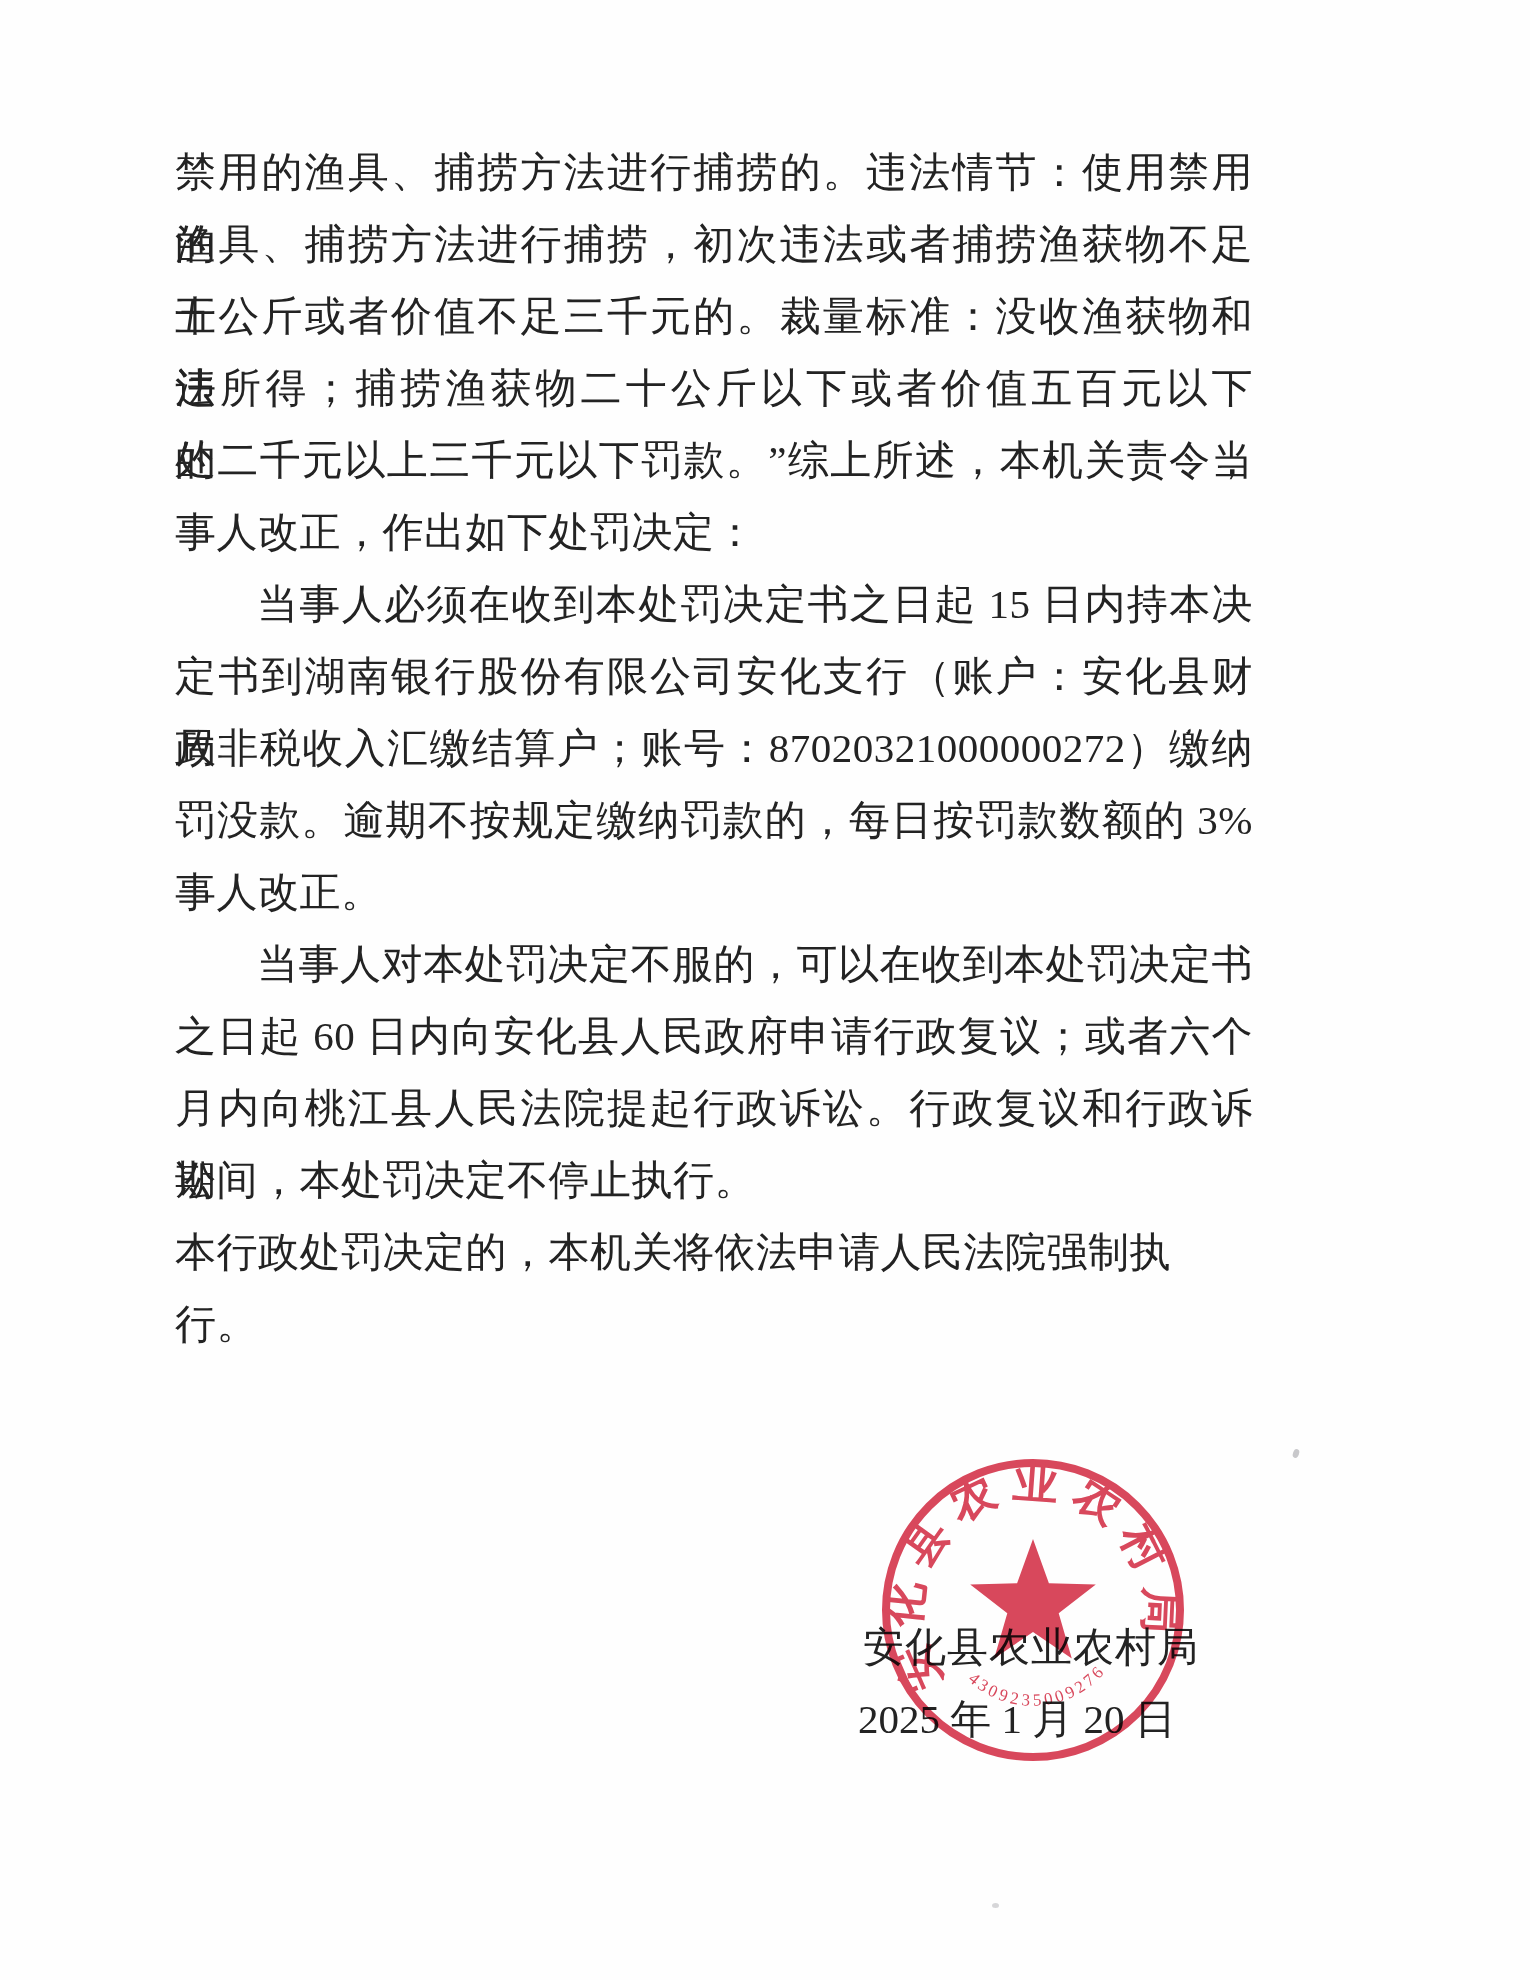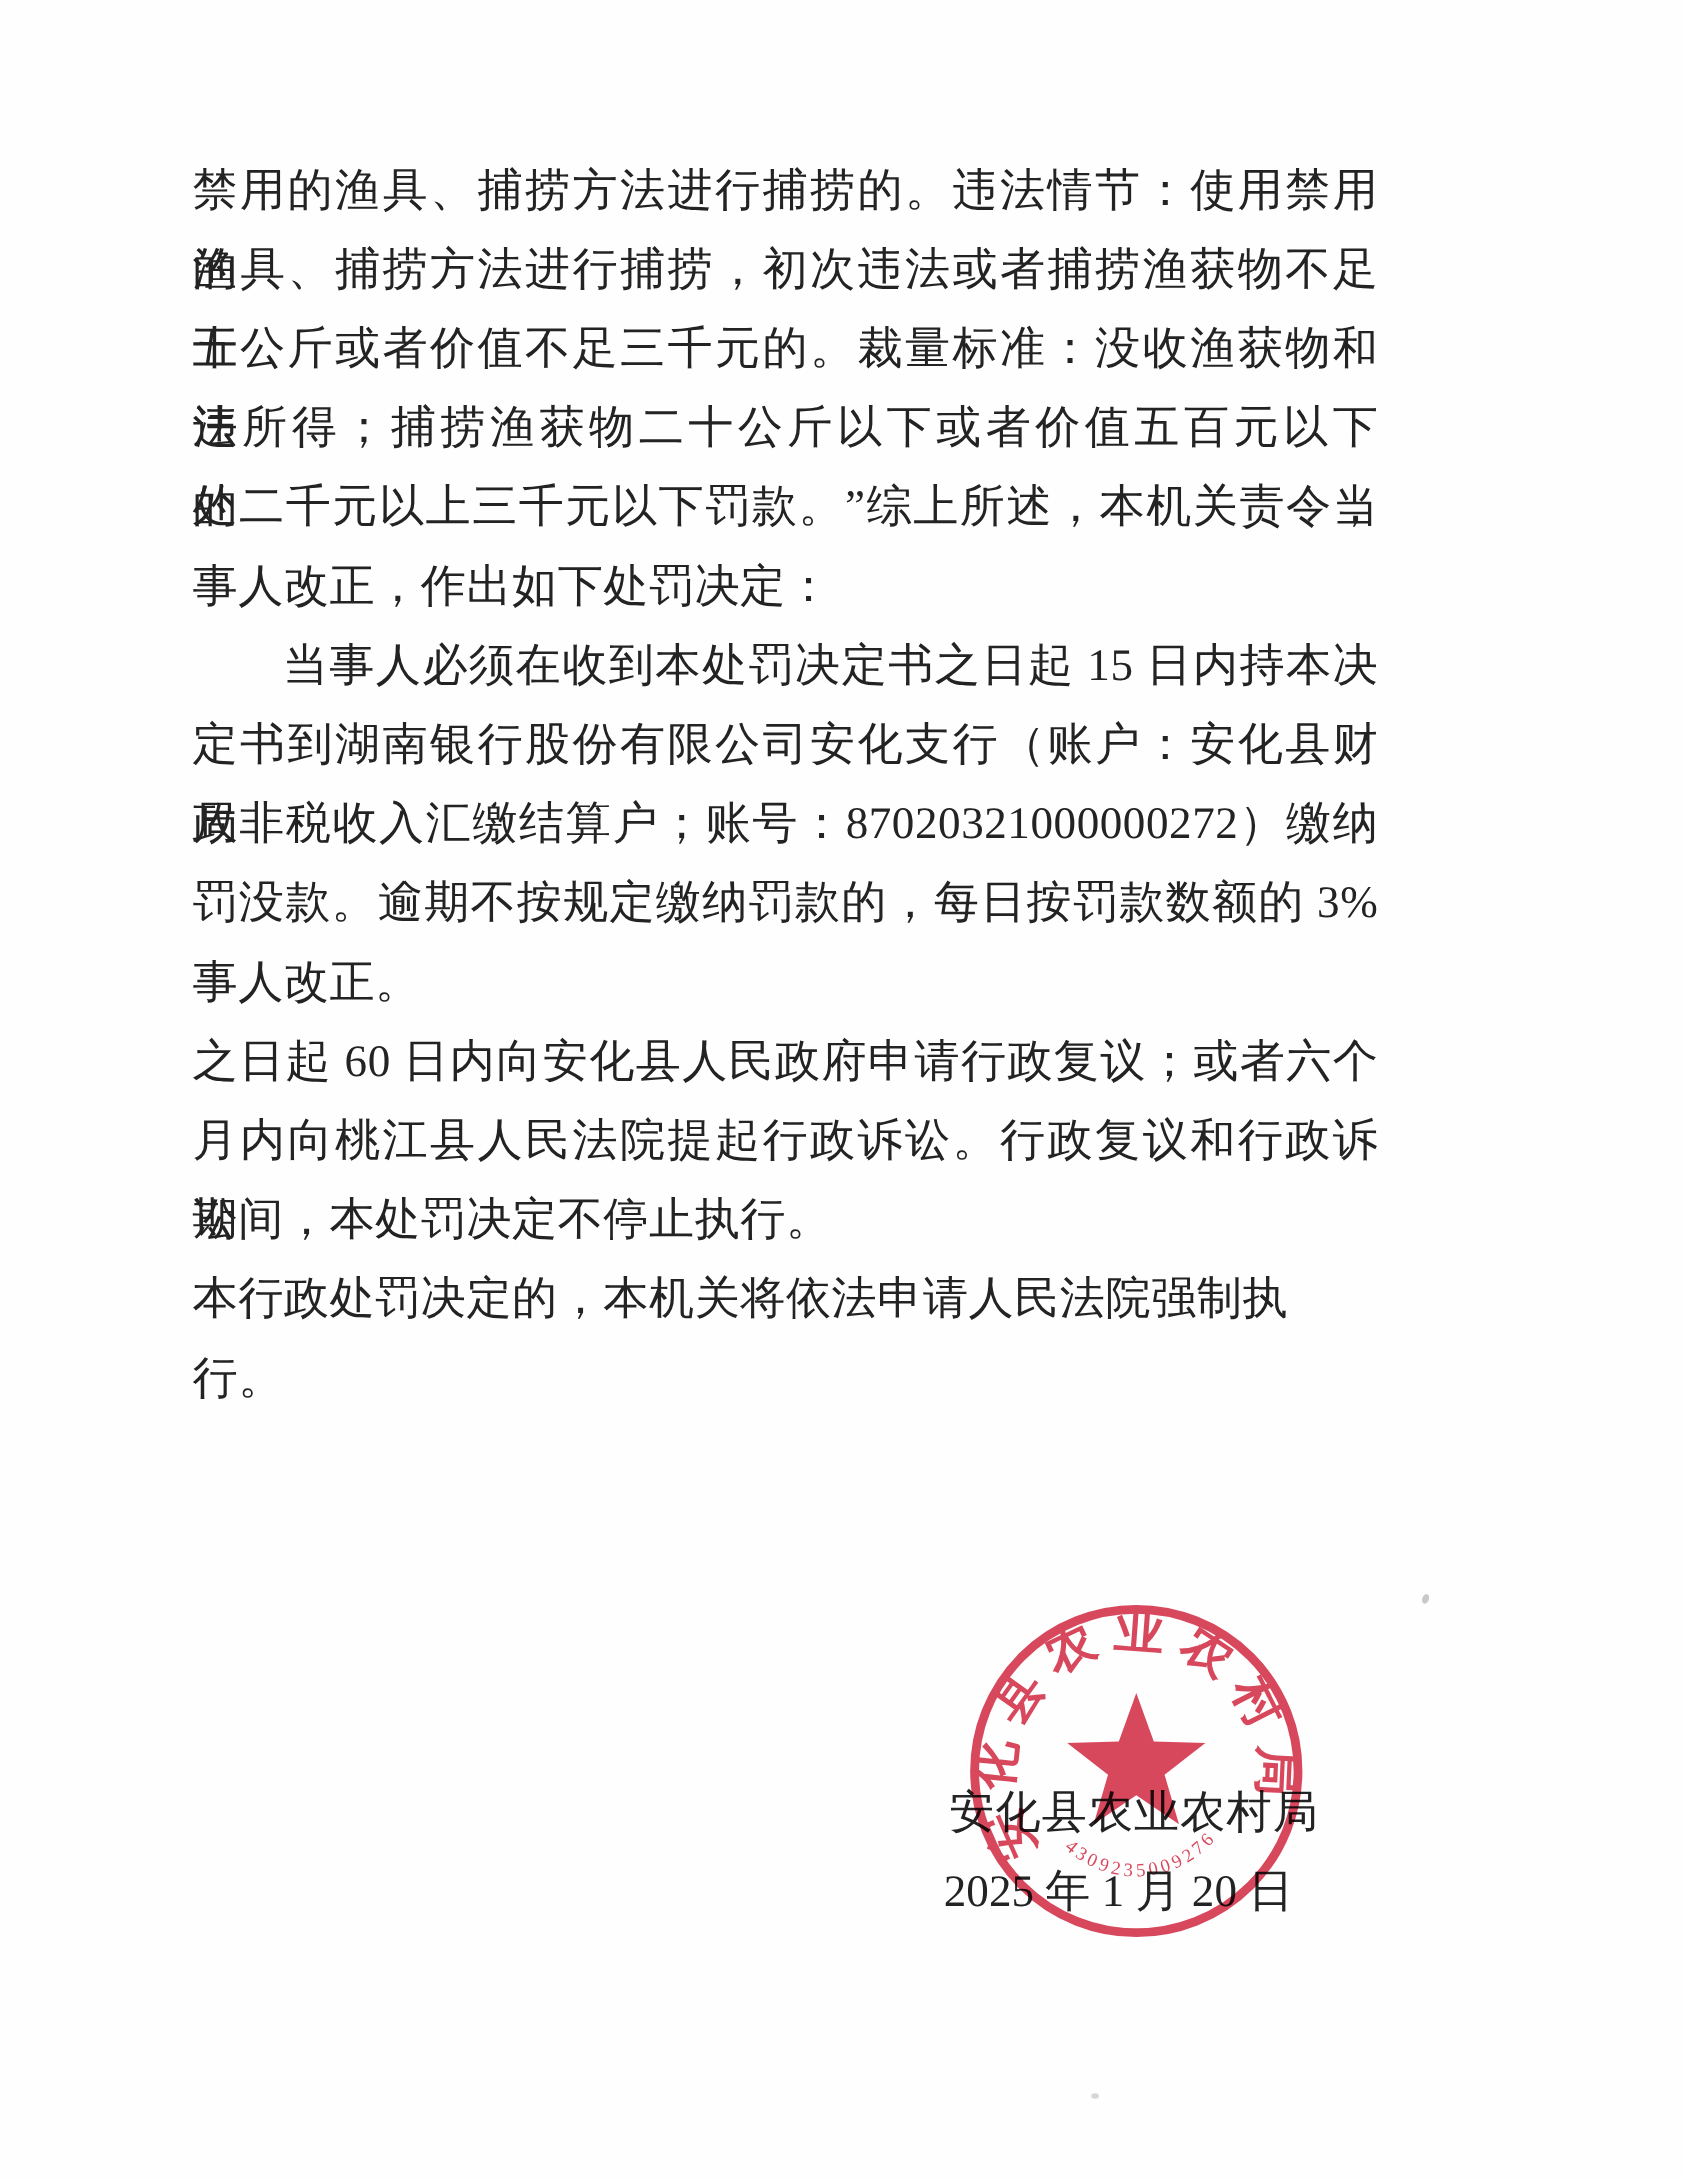--- a/index.html
+++ b/index.html
@@ -52,20 +52,21 @@
     <div class="ln j">渔具、捕捞方法进行捕捞，初次违法或者捕捞渔获物不足五</div>
     <div class="ln j">十公斤或者价值不足三千元的。裁量标准：没收渔获物和违</div>
     <div class="ln j">法所得；捕捞渔获物二十公斤以下或者价值五百元以下的，</div>
     <div class="ln j">处二千元以上三千元以下罚款。”综上所述，本机关责令当</div>
     <div class="ln">事人改正，作出如下处罚决定：</div>
     <div class="ln j ind">当事人必须在收到本处罚决定书之日起 15 日内持本决</div>
     <div class="ln j">定书到湖南银行股份有限公司安化支行（账户：安化县财政</div>
     <div class="ln j">局非税收入汇缴结算户；账号：87020321000000272）缴纳</div>
     <div class="ln j">罚没款。逾期不按规定缴纳罚款的，每日按罚款数额的 3%</div>
     <div class="ln">事人改正。</div>
+    <div class="ln j ind">当事人对本处罚决定不服的，可以在收到本处罚决定书</div>
     <div class="ln j">之日起 60 日内向安化县人民政府申请行政复议；或者六个</div>
     <div class="ln j">月内向桃江县人民法院提起行政诉讼。行政复议和行政诉讼</div>
     <div class="ln">期间，本处罚决定不停止执行。</div>
     <div class="ln">本行政处罚决定的，本机关将依法申请人民法院强制执行。</div>
   </div>
 
   <div class="sig-org">安化县农业农村局</div>
   <div class="sig-date">2025 年 1 月 20 日</div>
 
   <svg class="seal" viewBox="0 0 314 314">

